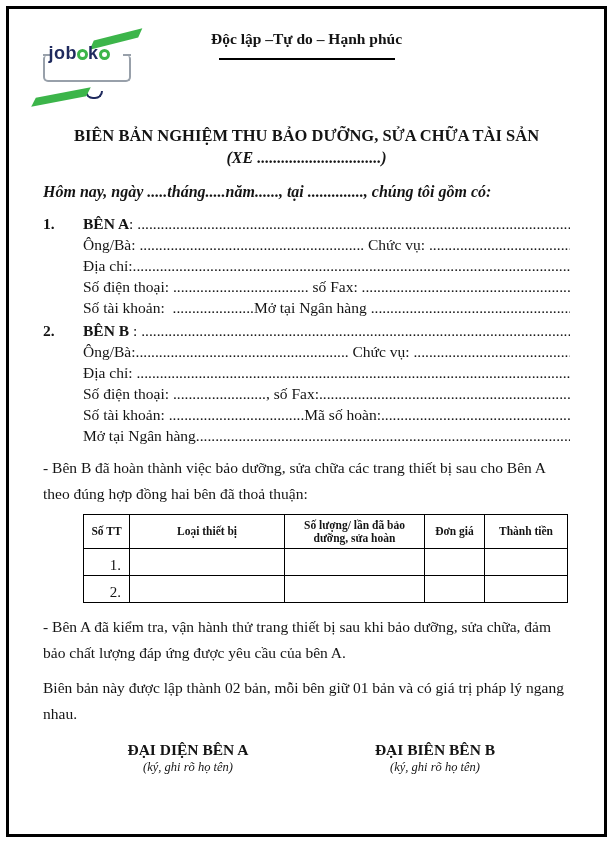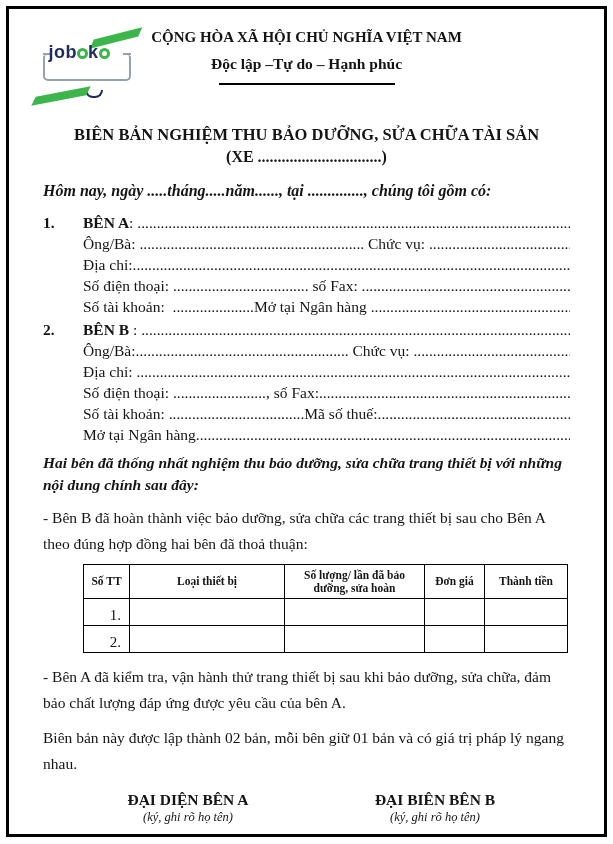--- a/index.html
+++ b/index.html
@@ -36,21 +36,21 @@
   .jtext { position: absolute; top: 12px; left: 0; right: 16px; text-align: center;
     font-family: "Liberation Sans", sans-serif; font-weight: bold; font-size: 18px;
     color: #1f2a5e; letter-spacing: 0.5px; line-height: 18px; white-space: nowrap; }
   .oring { display: inline-block; width: 11px; height: 11px; border: 3px solid #3cb54a;
     border-radius: 50%; background: #fff; vertical-align: -1px; }
   .smile { position: absolute; left: 56%; bottom: 5px; width: 18px; height: 8px;
     border: 2px solid #1f2a5e; border-top: none; border-radius: 0 0 16px 16px; transform: translateX(-50%); }
   
   .doc-title { text-align: center; margin-top: 10px; }
   .doc-title .t1 { font-weight: bold; font-size: 16.5px; }
-  .doc-title .t2 { font-weight: bold; font-size: 16px; margin-top: 3px; }
+  .doc-title .t2 { font-weight: bold; font-size: 16px; margin-top: 3px; font-style: italic; }
   
   .intro { margin-top: 16px; font-weight: bold; font-style: italic; font-size: 16px; white-space: nowrap; overflow: hidden; }
   
   .party { margin-top: 12px; }
   .party + .party { margin-top: 2px; }
   .fline { display: flex; line-height: 21px; height: 21px; overflow: hidden; font-size: 15.5px; }
   .fline span { white-space: pre; flex: 0 0 auto; }
   .fline .last { flex: 1 1 auto; overflow: hidden; min-width: 0; }
   .num { width: 40px; font-weight: bold; }
   .plabel { font-weight: bold; }
@@ -79,21 +79,20 @@
 
     <div class="hdr">
       <div class="logo">
         <div class="swoosh top"></div>
         <div class="bracket"></div>
         <div class="jtext"><span>job</span><span class="oring"></span><span>k</span><span class="oring"></span></div>
         <div class="smile"></div>
         <div class="swoosh bot"></div>
       </div>
       <div class="nat">
-        <div class="nat-title">CỘNG HÒA XÃ HỘI CHỦ NGHĨA VIỆT NAM</div>
         <div class="motto">Độc lập –Tự do – Hạnh phúc</div>
         <div class="rule"></div>
       </div>
     </div>
 
     <div class="doc-title">
       <div class="t1">BIÊN BẢN NGHIỆM THU BẢO DƯỠNG, SỬA CHỮA TÀI SẢN</div>
       <div class="t2">(XE ...............................)</div>
     </div>
 
@@ -153,32 +152,31 @@
       </div>
       <div class="fline indent">
         <span>Số điện thoại: </span>
           <span>........................</span>
           <span>, số Fax:</span>
           <span class="last">..................................................................................................................................</span>
       </div>
       <div class="fline indent">
         <span>Số tài khoản: </span>
           <span>...................................</span>
-          <span>Mã số thuế:</span>
+          <span>Mã số hoàn:</span>
           <span class="last">..................................................................................................................................</span>
       </div>
       <div class="fline indent">
         <span>Mở tại Ngân hàng</span>
           <span></span>
           <span></span>
           <span class="last">..................................................................................................................................</span>
       </div>
     </div>
 
-    <div class="agree">Hai bên đã thống nhất nghiệm thu bảo dưỡng, sửa chữa trang thiết bị với những nội dung chính sau đây:</div>
 
     <div class="para">- Bên B đã hoàn thành việc bảo dưỡng, sửa chữa các trang thiết bị sau cho Bên A theo đúng hợp đồng hai bên đã thoả thuận:</div>
 
     <table class="equip">
       <colgroup>
         <col style="width:46px">
           <col style="width:155px">
           <col style="width:140px">
           <col style="width:60px">
           <col style="width:83px">

